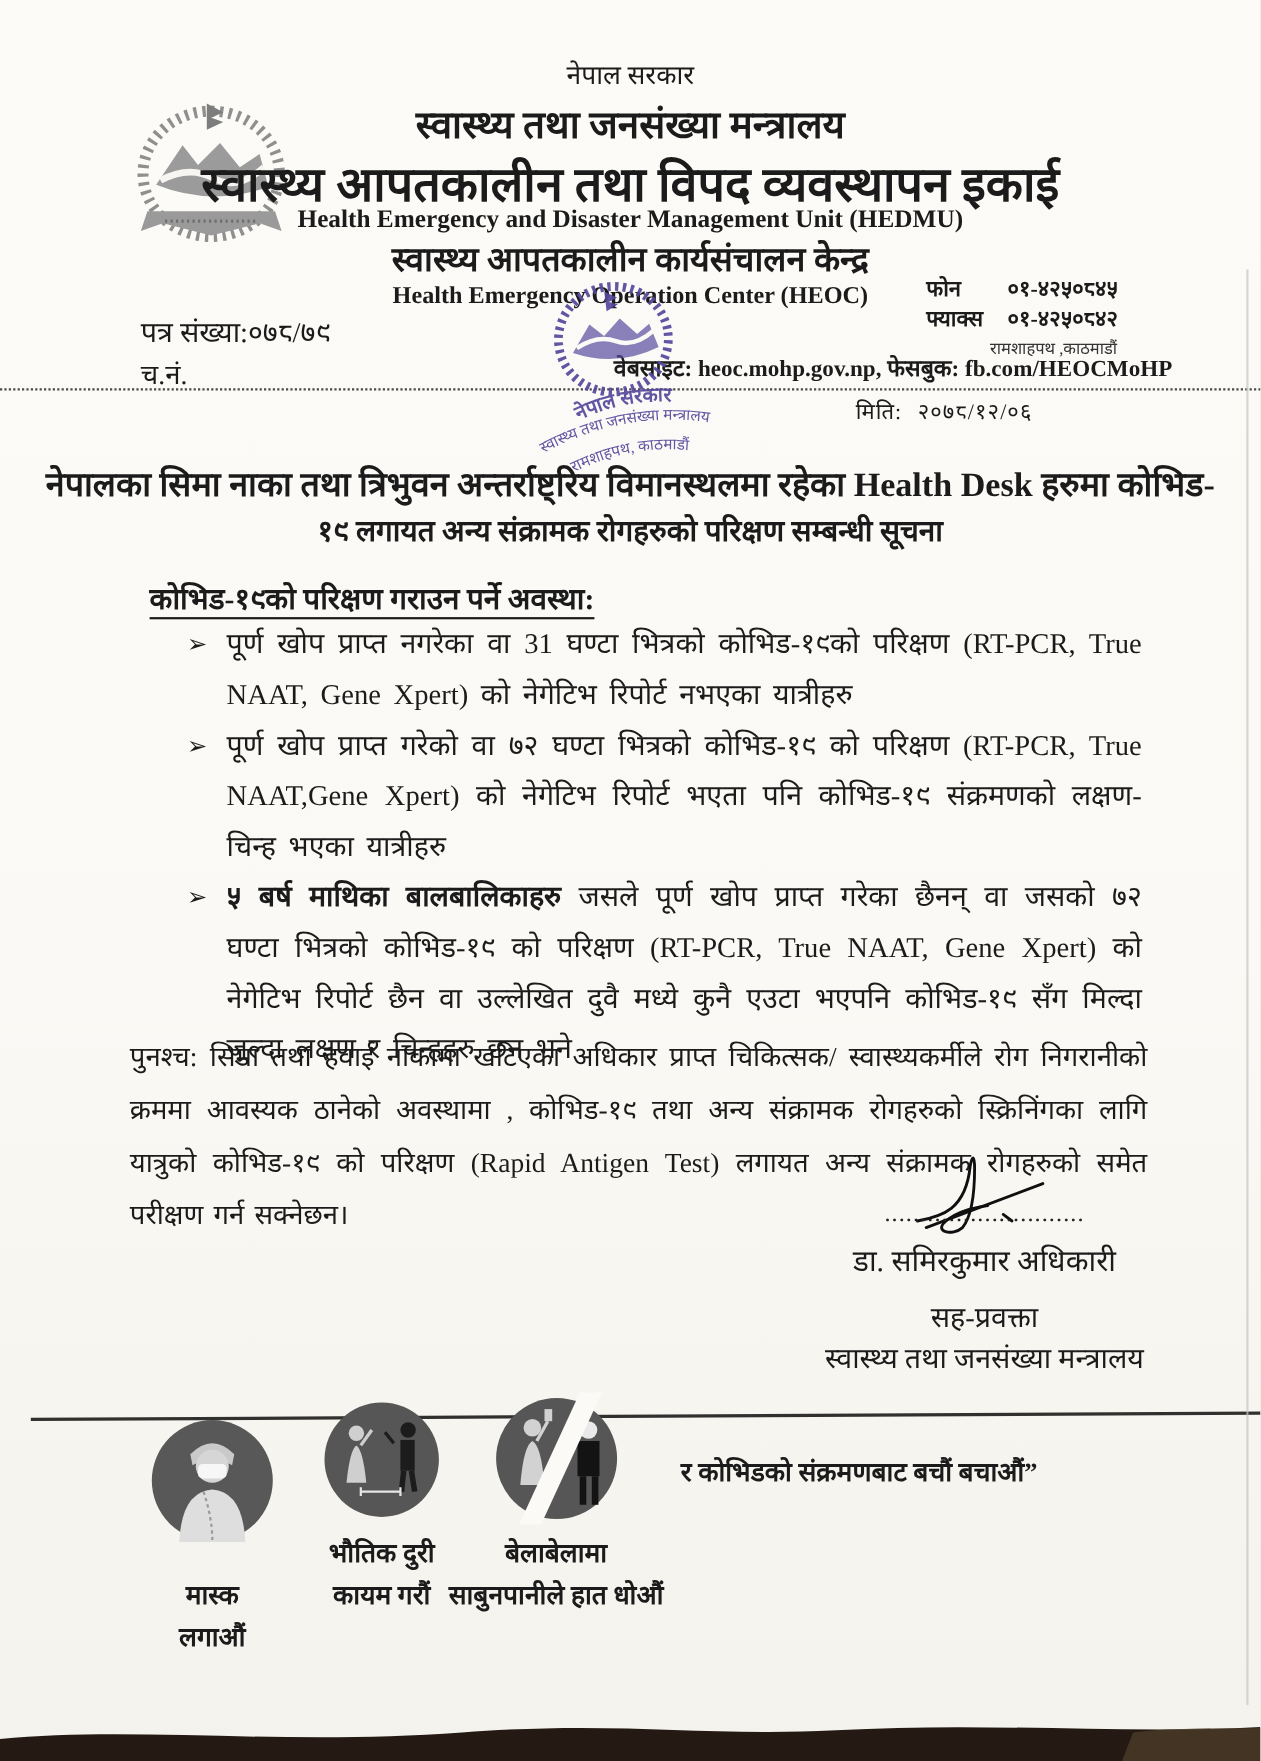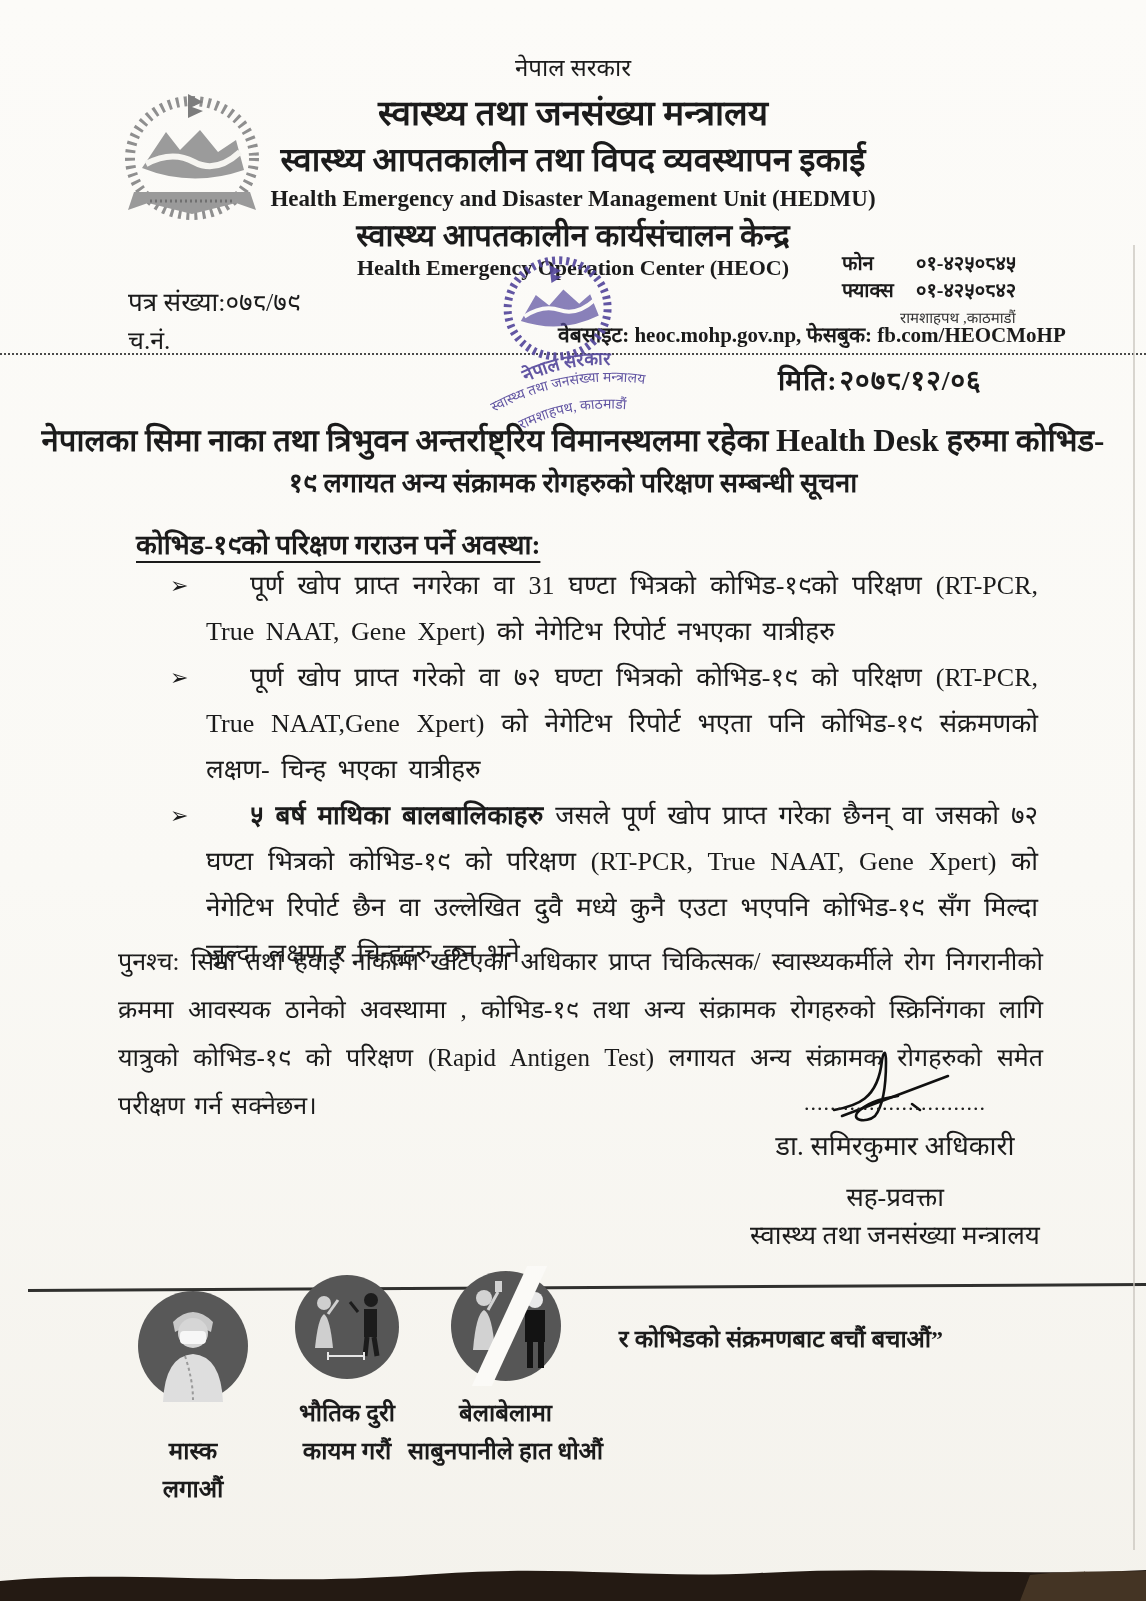--- a/index.html
+++ b/index.html
@@ -3,37 +3,37 @@
 <meta charset="utf-8">
 <style>
   html,body{margin:0;padding:0;background:#e8e6e1;}
   .page{
     position:relative;width:1146px;height:1601px;margin:0 auto;overflow:hidden;
     background:linear-gradient(180deg,#fcfbf8 0%,#faf9f5 55%,#f4f2ec 100%);
     font-family:"Liberation Serif","DejaVu Serif",serif;color:#1b1b1b;
   }
   .abs{position:absolute;}
   .ctr{left:0;width:1146px;text-align:center;}
-  .b{font-weight:700;margin-left:44px;}
+  .b{font-weight:700;}
   
   .h-govt{top:50px;font-size:24px;}
   .h-ministry{top:88px;font-size:35px;font-weight:700;}
-  .h-unit-np{top:136px;font-size:33px;font-weight:700;}
+  .h-unit-np{top:136px;font-size:44px;font-weight:700;}
   .h-unit-en{top:186px;font-size:23px;font-weight:700;}
   .h-center-np{top:213px;font-size:31px;font-weight:700;}
   .h-center-en{top:255px;font-size:22px;font-weight:700;}
   .contact{left:842px;top:250px;width:300px;font-size:20px;font-weight:700;line-height:27px;}
   .contact-row{display:flex;gap:16px;}
   .contact-row .lbl{min-width:58px;}
   .contact-addr{font-size:15px;font-weight:400;margin-left:58px;margin-top:1px;color:#333;}
   .refno{left:128px;top:283px;font-size:26px;display:flex;}
   .serial{left:128px;top:322px;font-size:25px;}
   .website{left:558px;top:320px;font-size:21px;font-weight:700;z-index:1;}
   .dotline{left:0;top:353px;width:1146px;border-top:2px dotted #4a4a4a;height:0;}
-  .dateline{left:778px;top:360px;font-size:28px;display:flex;gap:2px;letter-spacing:1px;font-weight:bold;}
+  .dateline{left:778px;top:360px;font-size:20px;display:flex;gap:14px;letter-spacing:1px;}
   .stamp{left:450px;top:246px;z-index:2;opacity:.92;}
   
   .title1{top:418px;font-size:31px;font-weight:700;}
   .title2{top:463px;font-size:27px;font-weight:700;}
   .sec-head{left:136px;top:525px;font-size:27px;font-weight:700;text-decoration:underline;text-decoration-thickness:2px;text-underline-offset:7px;}
   .bullets{left:170px;top:563px;width:868px;}
   .bullet{position:relative;padding-left:36px;font-size:26px;line-height:46px;text-align:justify;word-spacing:5px;}
   .bullet .arr{position:absolute;left:0;top:0;font-size:22px;}
   .ps{left:118px;top:938px;width:925px;font-size:25px;line-height:48px;text-align:justify;word-spacing:3px;}
   

